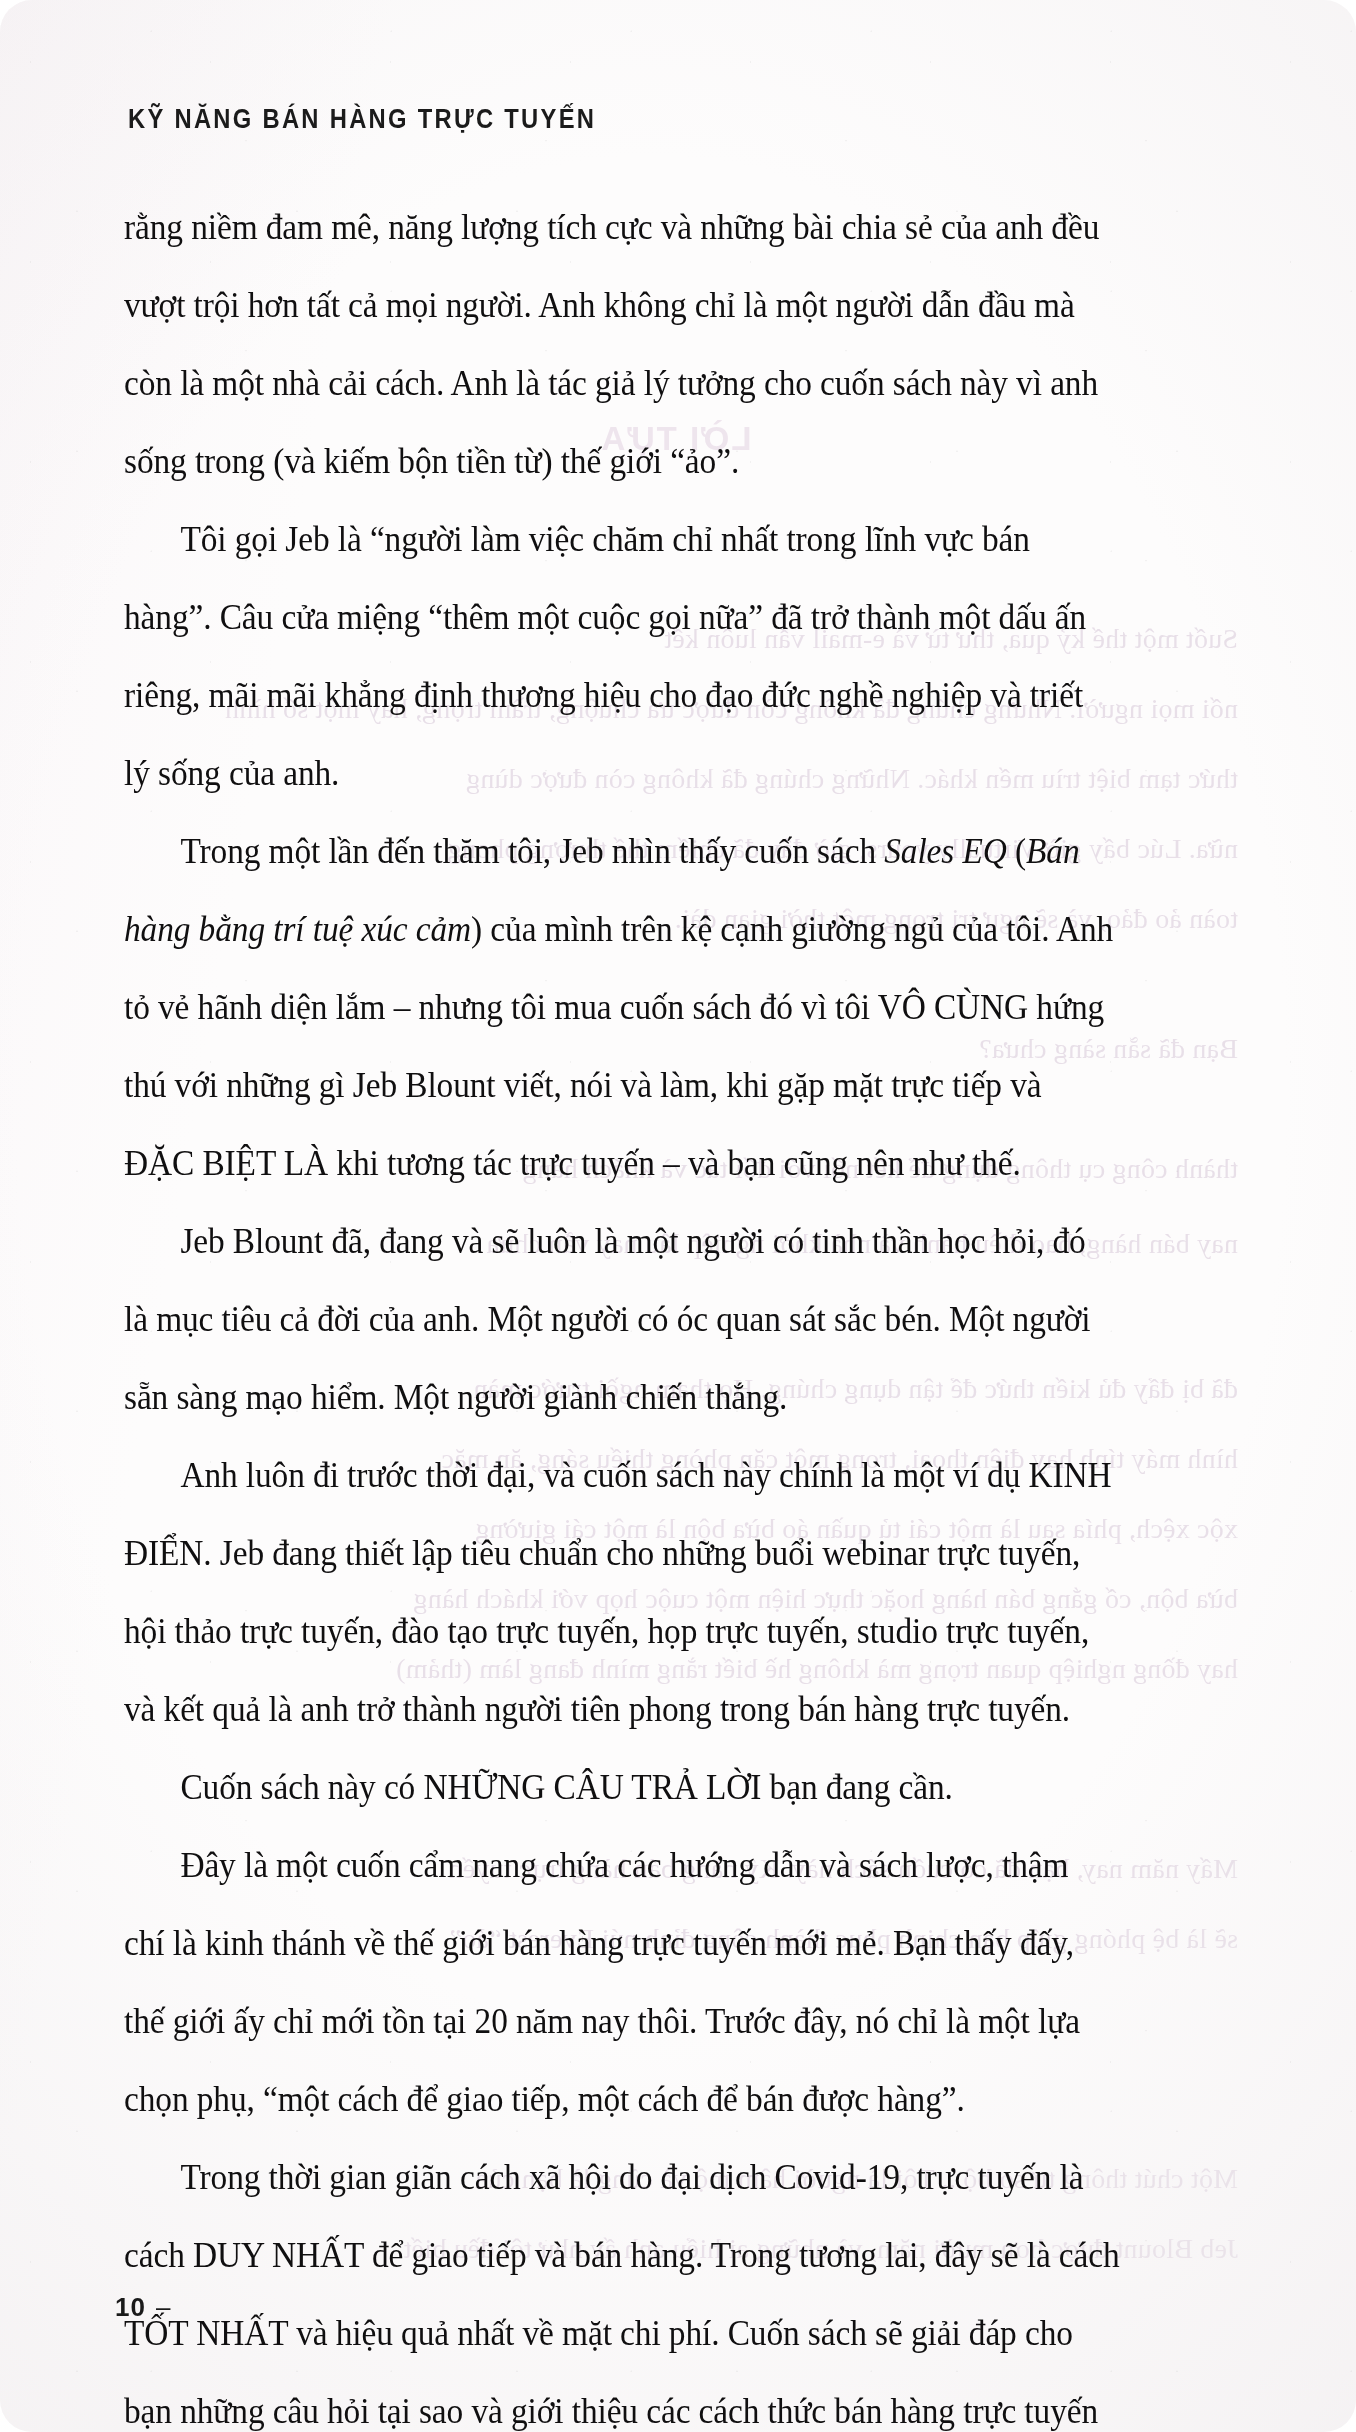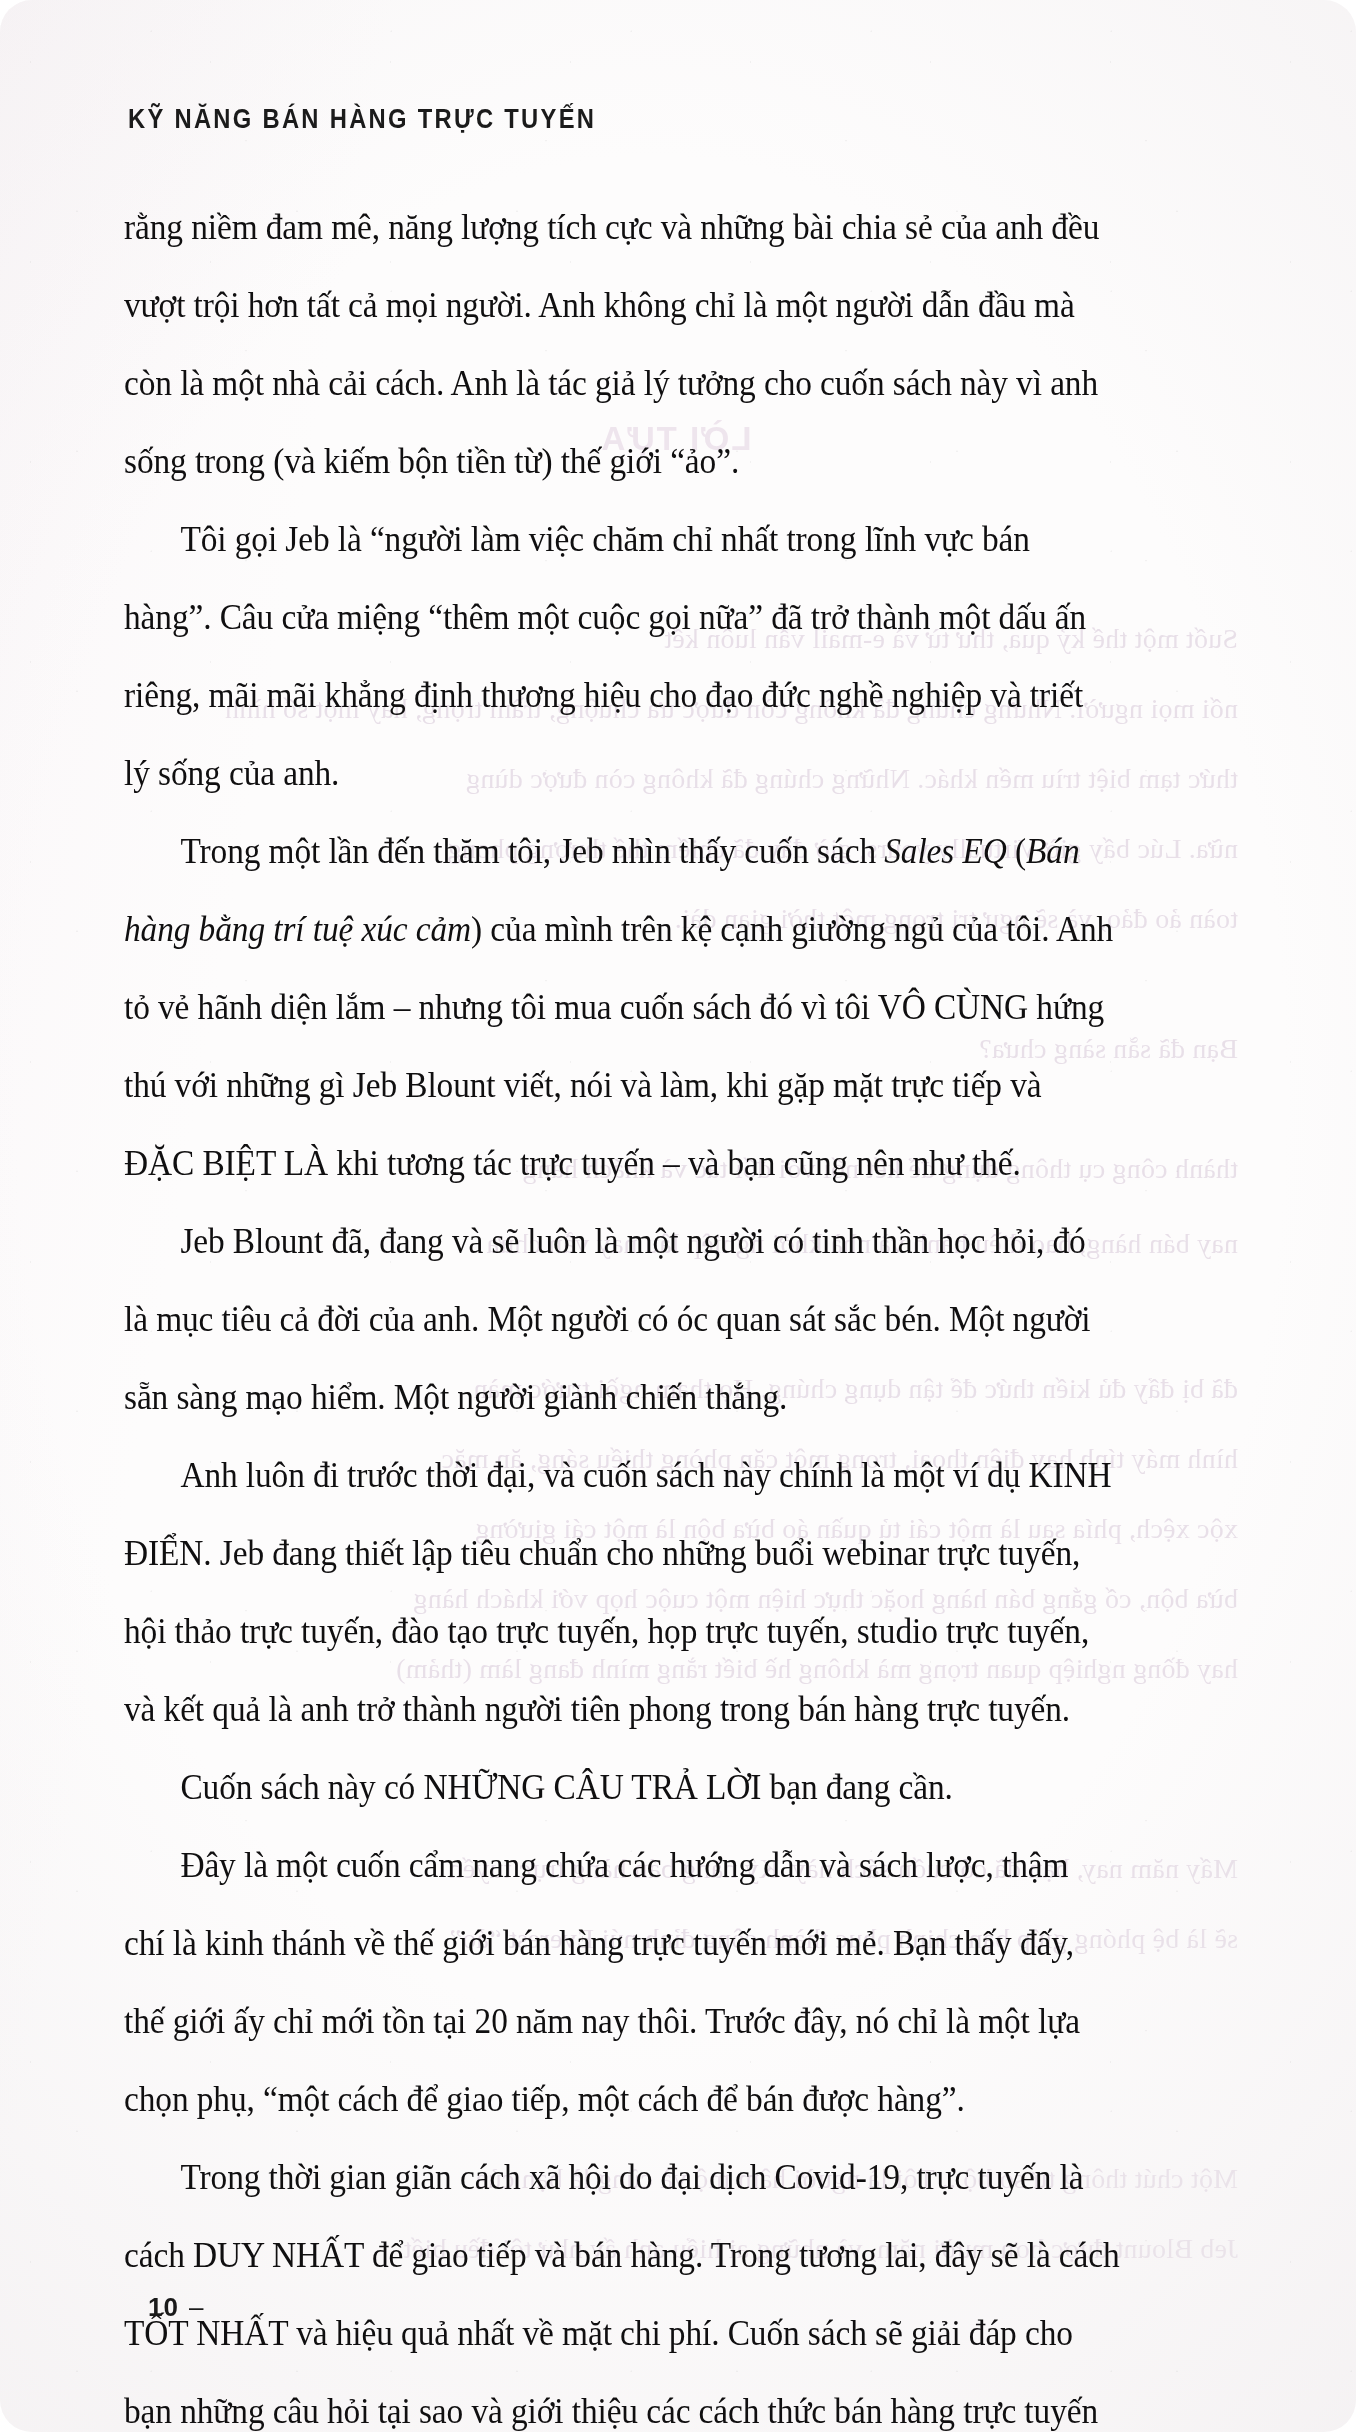--- a/index.html
+++ b/index.html
@@ -96,21 +96,21 @@
   .para .ln {
     display: block;
     white-space: nowrap;
   }
   .para .indent { padding-left: 60px; }
   .it { font-style: italic; }
 
   
   .folio {
     position: absolute;
-    left: 148px;
+    left: 115px;
     top: 2292px;
     font-family: "Liberation Sans Narrow", "Liberation Sans", "DejaVu Sans", sans-serif;
     font-weight: bold;
     font-size: 26px;
     color: #1a1a1a;
     letter-spacing: 1px;
   }
   .folio .dash { font-weight: normal; padding-left: 10px; }
 
   

